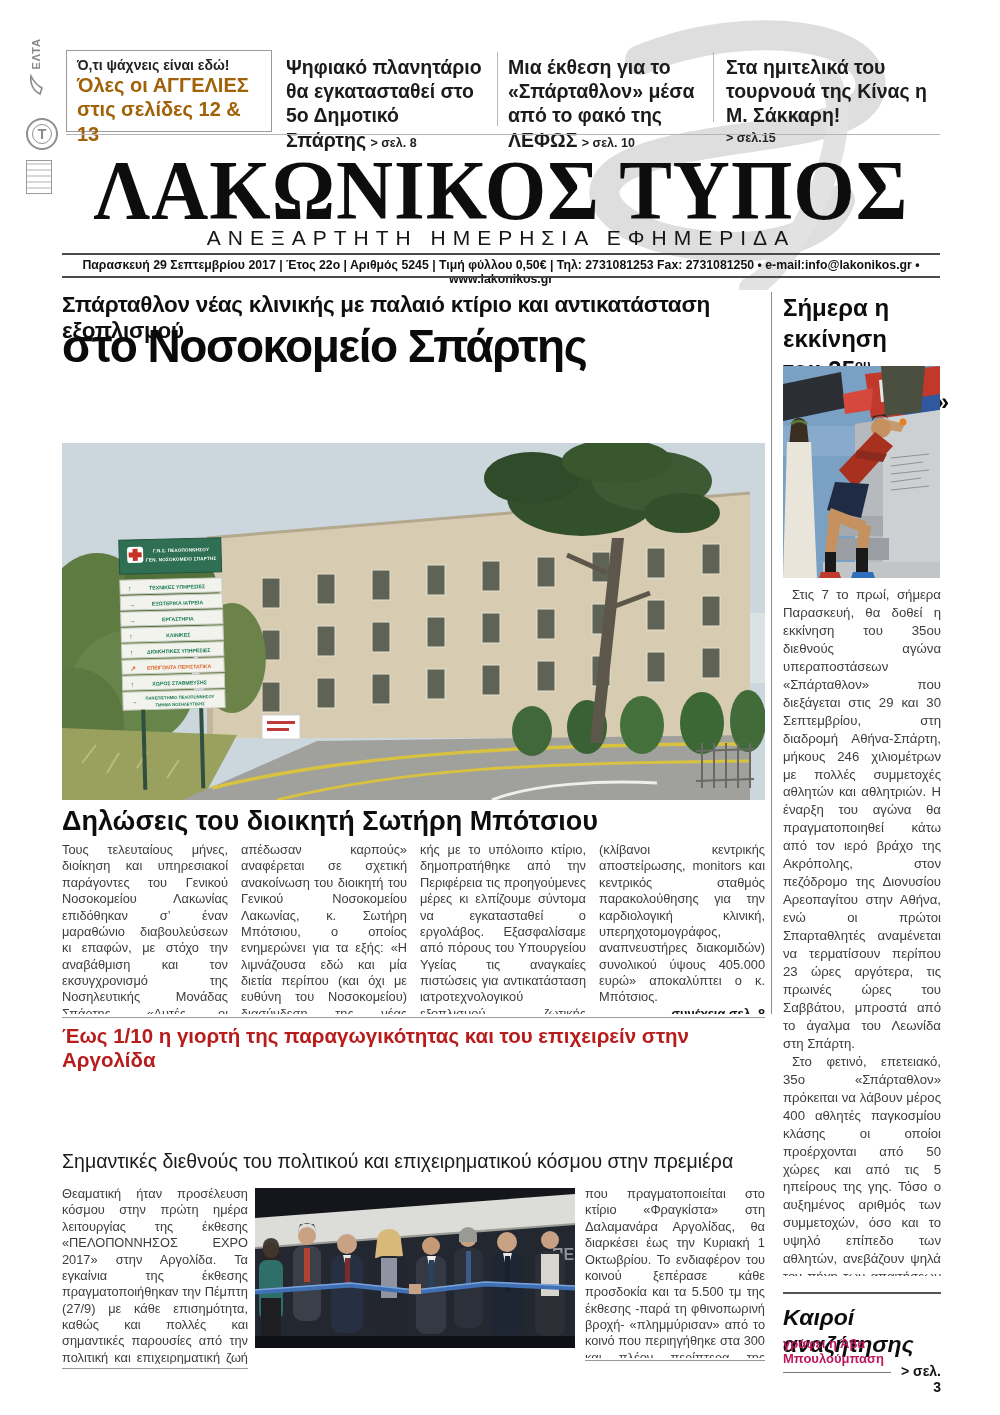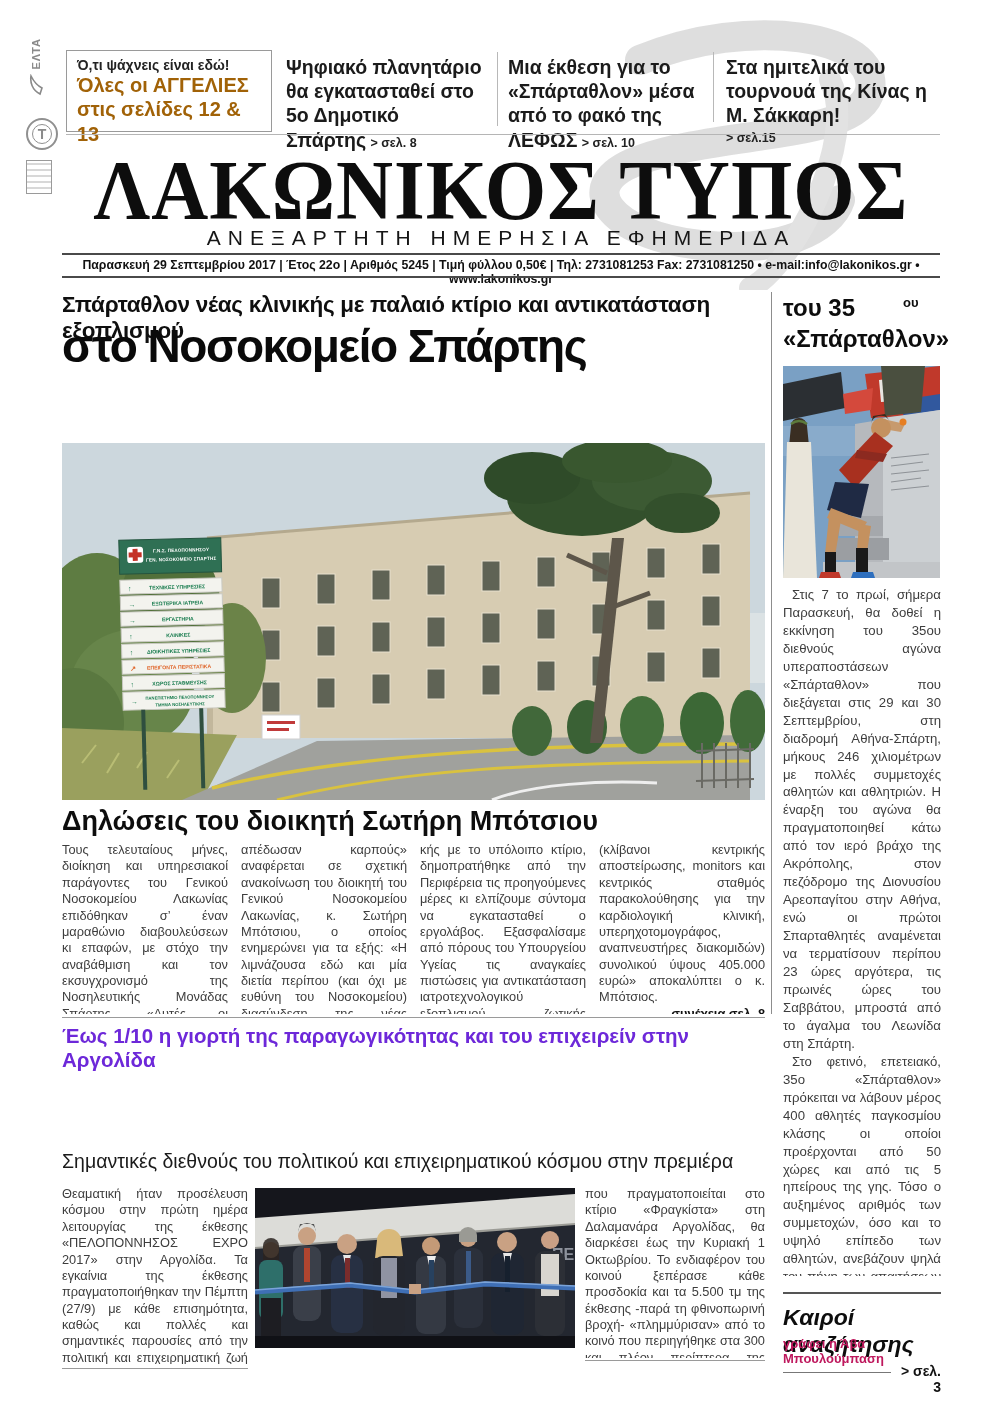--- a/index.html
+++ b/index.html
@@ -18,30 +18,30 @@
   .mast-title{font-family:"Liberation Serif",serif;font-weight:bold;font-size:79px;
               letter-spacing:1px;text-align:center;color:#0d0d0d;white-space:nowrap;
               transform:scaleY(1.08);transform-origin:top;}
   .mast-sub{font-size:21px;letter-spacing:7px;text-align:center;color:#161616;}
   .rule2{height:2px;background:#4a4a4a;}
   .dateline{font-size:12.3px;font-weight:bold;text-align:center;color:#111;}
   
   .kicker{font-size:22.5px;font-weight:bold;color:#0f0f0f;letter-spacing:-0.3px;}
   .headline{font-size:46px;font-weight:800;line-height:1.14;letter-spacing:-1.5px;color:#0a0a0a;}
   .headline2{font-size:44px;font-weight:800;line-height:1.14;letter-spacing:-1.2px;color:#0a0a0a;}
-  .kicker2{font-size:20.5px;font-weight:600;color:#6d28d9;}
+  .kicker2{font-size:20.5px;font-weight:600;color:#b91c1c;}
   .subhead{font-size:27px;font-weight:bold;color:#0d0d0d;}
   .subhead2{font-size:19.5px;font-weight:500;color:#1a1a1a;}
   
   .body{font-size:12.8px;line-height:1.28;color:#3d3d3d;text-align:justify;overflow:hidden;}
   .body p{margin:0;text-indent:9px;}
   .cont{font-weight:bold;color:#111;text-align:right;text-indent:0;}
   
   .sb-head{font-size:24px;font-weight:bold;line-height:1.3;color:#0d0d0d;}
-  .sb-head sup{font-size:13px;margin-left:48px;}
+  .sb-head sup{font-size:13px;}
   .kairoi-title{font-size:23px;font-weight:bold;color:#0d0d0d;font-style:italic;}
   .byline{font-size:13px;font-weight:bold;color:#be185d;}
   .pageref3{font-size:14px;font-weight:bold;color:#111;}
   
   .stamp{color:#8a8a8a;}
   photo,svg{display:block;}
   .sign-head{fill:#ffffff;font-size:4.6px;font-weight:bold;letter-spacing:.2px;}
   .sign-label{fill:#157a4c;font-size:5.2px;font-weight:bold;}
   .sign-label.alt{fill:#e0662b;}
   .sign-arrow{fill:#157a4c;font-size:7px;font-weight:bold;}
@@ -336,20 +336,21 @@
     <rect x="0" y="148" width="320" height="12" fill="#101116"></rect>
   </svg>
 
   <div class="abs body" style="left:585px;top:1186px;width:180px;height:172px;">
     <span>που πραγματοποιείται στο κτίριο «Φραγκίστα» στη Δαλαμανάρα Αργολίδας, θα διαρκέσει έως την Κυριακή 1 Οκτωβρίου. Το ενδιαφέρον του κοινού ξεπέρασε κάθε προσδοκία και τα 5.500 τμ της έκθεσης -παρά τη φθινοπωρινή βροχή- «πλημμύρισαν» από το κοινό που περιηγήθηκε στα 300 και πλέον περίπτερα της έκθεσης.</span>
     
   </div>
   <div class="abs hline" style="left:585px;top:1360px;width:180px;background:#9a9a9a;"></div>
 
   <div class="abs sb-head" style="left:783px;top:292px;width:158px;">
+    <div>Σήμερα η εκκίνηση</div>
     <div>
       <span>του 35</span><sup>ου</sup>
     </div>
     <div>«Σπάρταθλον»</div>
   </div>
 
   <svg class="abs" style="left:783px;top:366px;" width="157" height="212" viewBox="0 0 157 212">
     <rect x="0" y="0" width="157" height="212" fill="#7aa0c4"></rect>
     <rect x="0" y="60" width="157" height="30" fill="#93b3d0" opacity=".6"></rect>
     <polygon points="0,18 58,6 62,42 0,55" fill="#2b2f33"></polygon>

